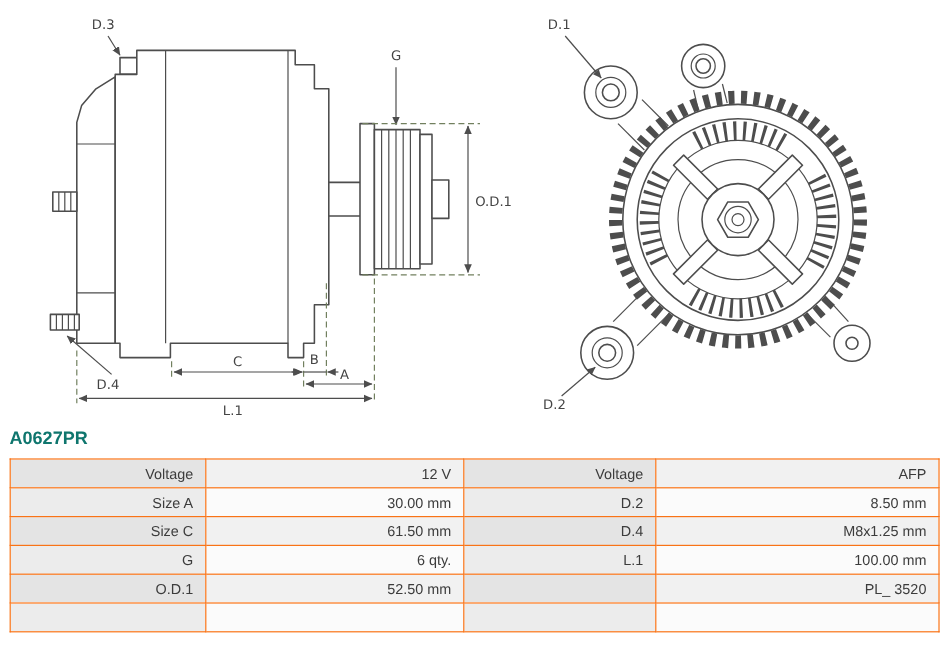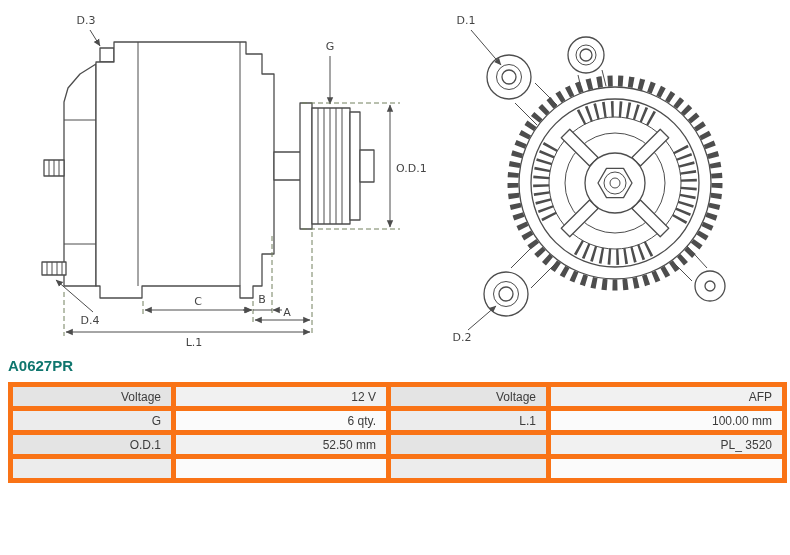--- a/index.html
+++ b/index.html
@@ -2,21 +2,21 @@
 <html><head>
 <meta charset="utf-8">
 <style>
   * { margin:0; padding:0; box-sizing:border-box; }
   html,body { width:790px; height:555px; overflow:hidden; background:#ffffff;
               font-family:"Liberation Sans","DejaVu Sans",sans-serif; }
   .drawing { display:block; width:790px; height:350px; background:#ffffff; }
   .part-number { margin:6px 8px; font-size:15px; line-height:20px; color:#0f766e; font-weight:bold; }
   table.spec { border-collapse:collapse; table-layout:fixed; width:774px; margin:0 8px; }
   .spec td { height:24px; padding:0 10px 0 4px; font-size:12px; text-align:right;
-             color:#3c3c3c; border:5px solid #f97316; overflow:hidden; white-space:nowrap; }
+             color:#3c3c3c; border:1px solid #f97316; overflow:hidden; white-space:nowrap; }
   .spec tr:nth-child(odd)  td.lbl { background:#e4e4e4; }
   .spec tr:nth-child(odd)  td.val { background:#f1f1f1; }
   .spec tr:nth-child(even) td.lbl { background:#ececec; }
   .spec tr:nth-child(even) td.val { background:#fbfbfb; }
   
   .ol    { fill:#ffffff; stroke:#4d4d4d; stroke-width:1.3; stroke-linejoin:round; }
   .ln    { fill:none; stroke:#4d4d4d; stroke-width:1; }
   .dim   { fill:none; stroke:#4d4d4d; stroke-width:1; }
   .ext   { fill:none; stroke:#72805f; stroke-width:1; stroke-dasharray:5 3; }
   .teeth { fill:none; stroke:#4d4d4d; stroke-width:11; stroke-dasharray:5 5.5; }
@@ -180,20 +180,32 @@
       <col style="width:236px">
   </colgroup>
   <tbody>
     <tr>
       <td class="lbl">Voltage</td>
       <td class="val">12 V</td>
       <td class="lbl">Voltage</td>
       <td class="val">AFP</td>
     </tr>
     <tr>
+      <td class="lbl">Size A</td>
+      <td class="val">30.00 mm</td>
+      <td class="lbl">D.2</td>
+      <td class="val">8.50 mm</td>
+    </tr>
+    <tr>
+      <td class="lbl">Size C</td>
+      <td class="val">61.50 mm</td>
+      <td class="lbl">D.4</td>
+      <td class="val">M8x1.25 mm</td>
+    </tr>
+    <tr>
       <td class="lbl">G</td>
       <td class="val">6 qty.</td>
       <td class="lbl">L.1</td>
       <td class="val">100.00 mm</td>
     </tr>
     <tr>
       <td class="lbl">O.D.1</td>
       <td class="val">52.50 mm</td>
       <td class="lbl"></td>
       <td class="val">PL_ 3520</td>

